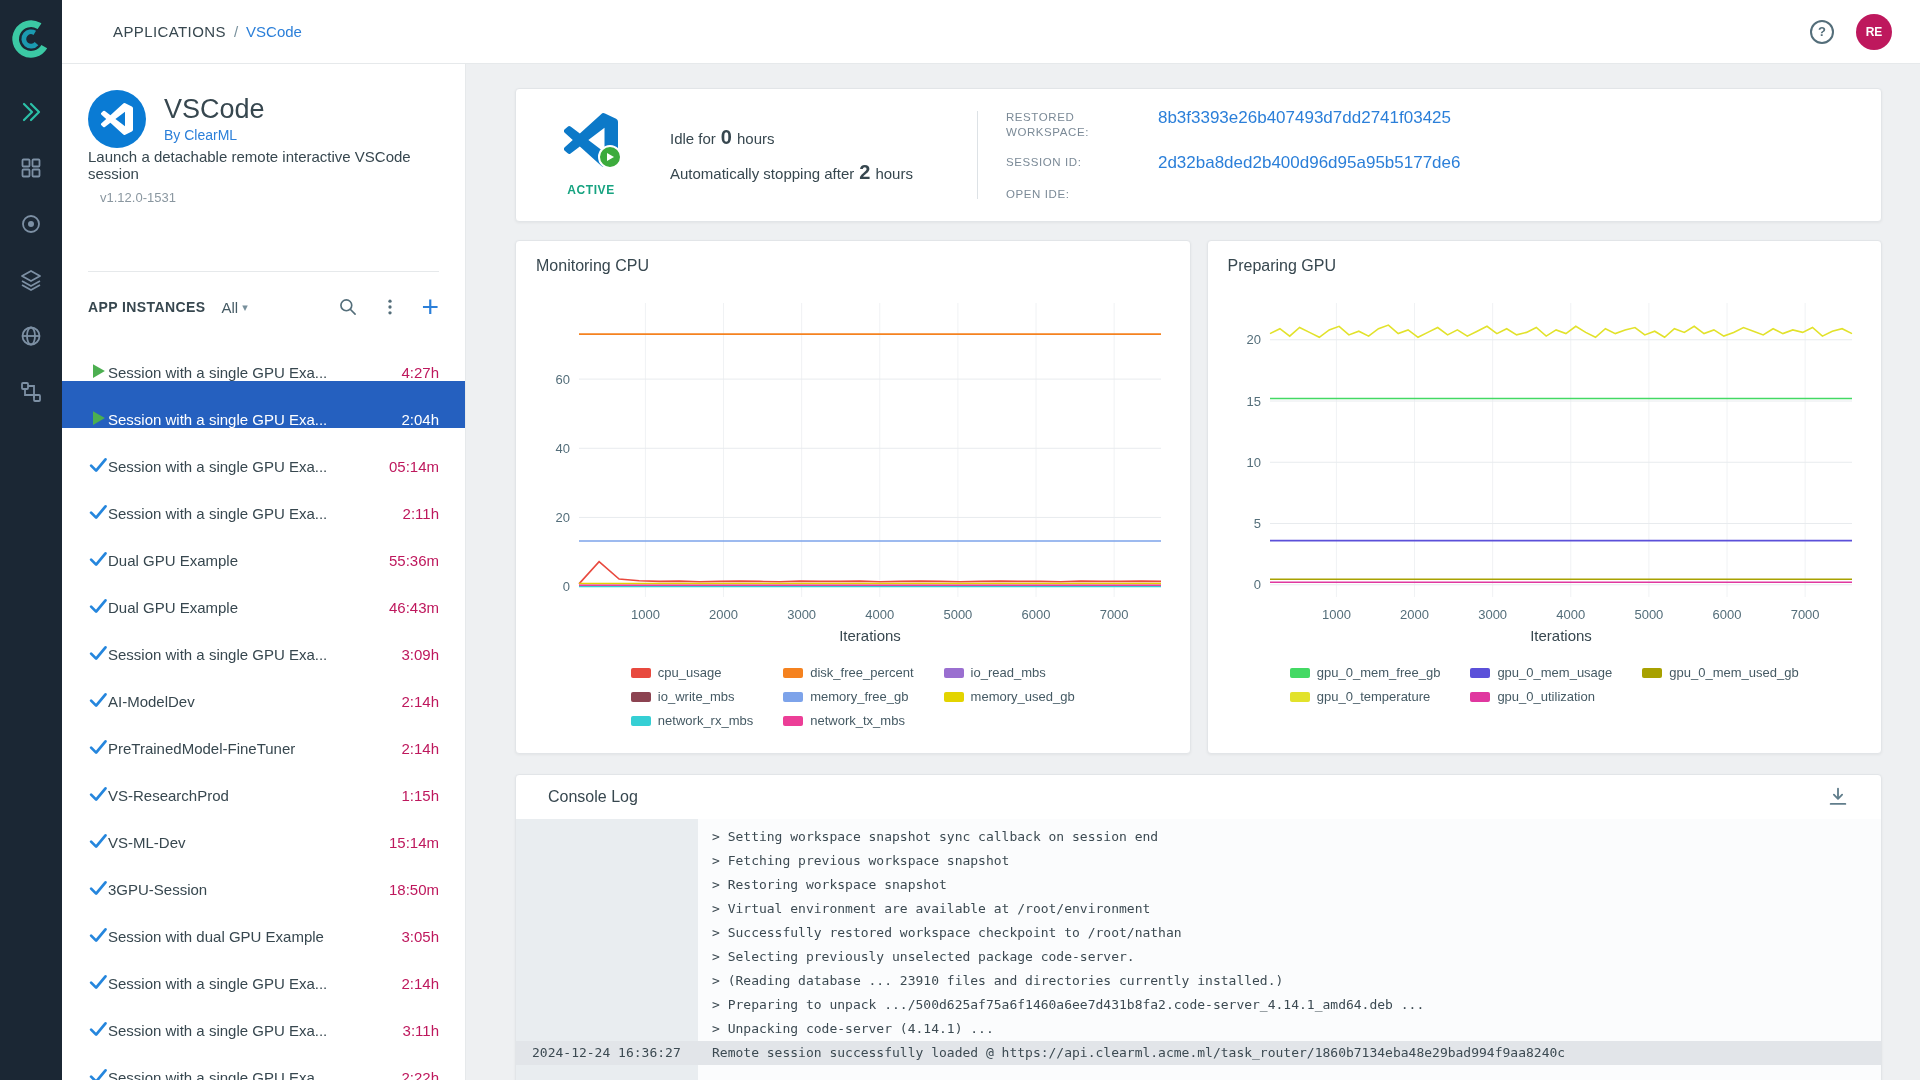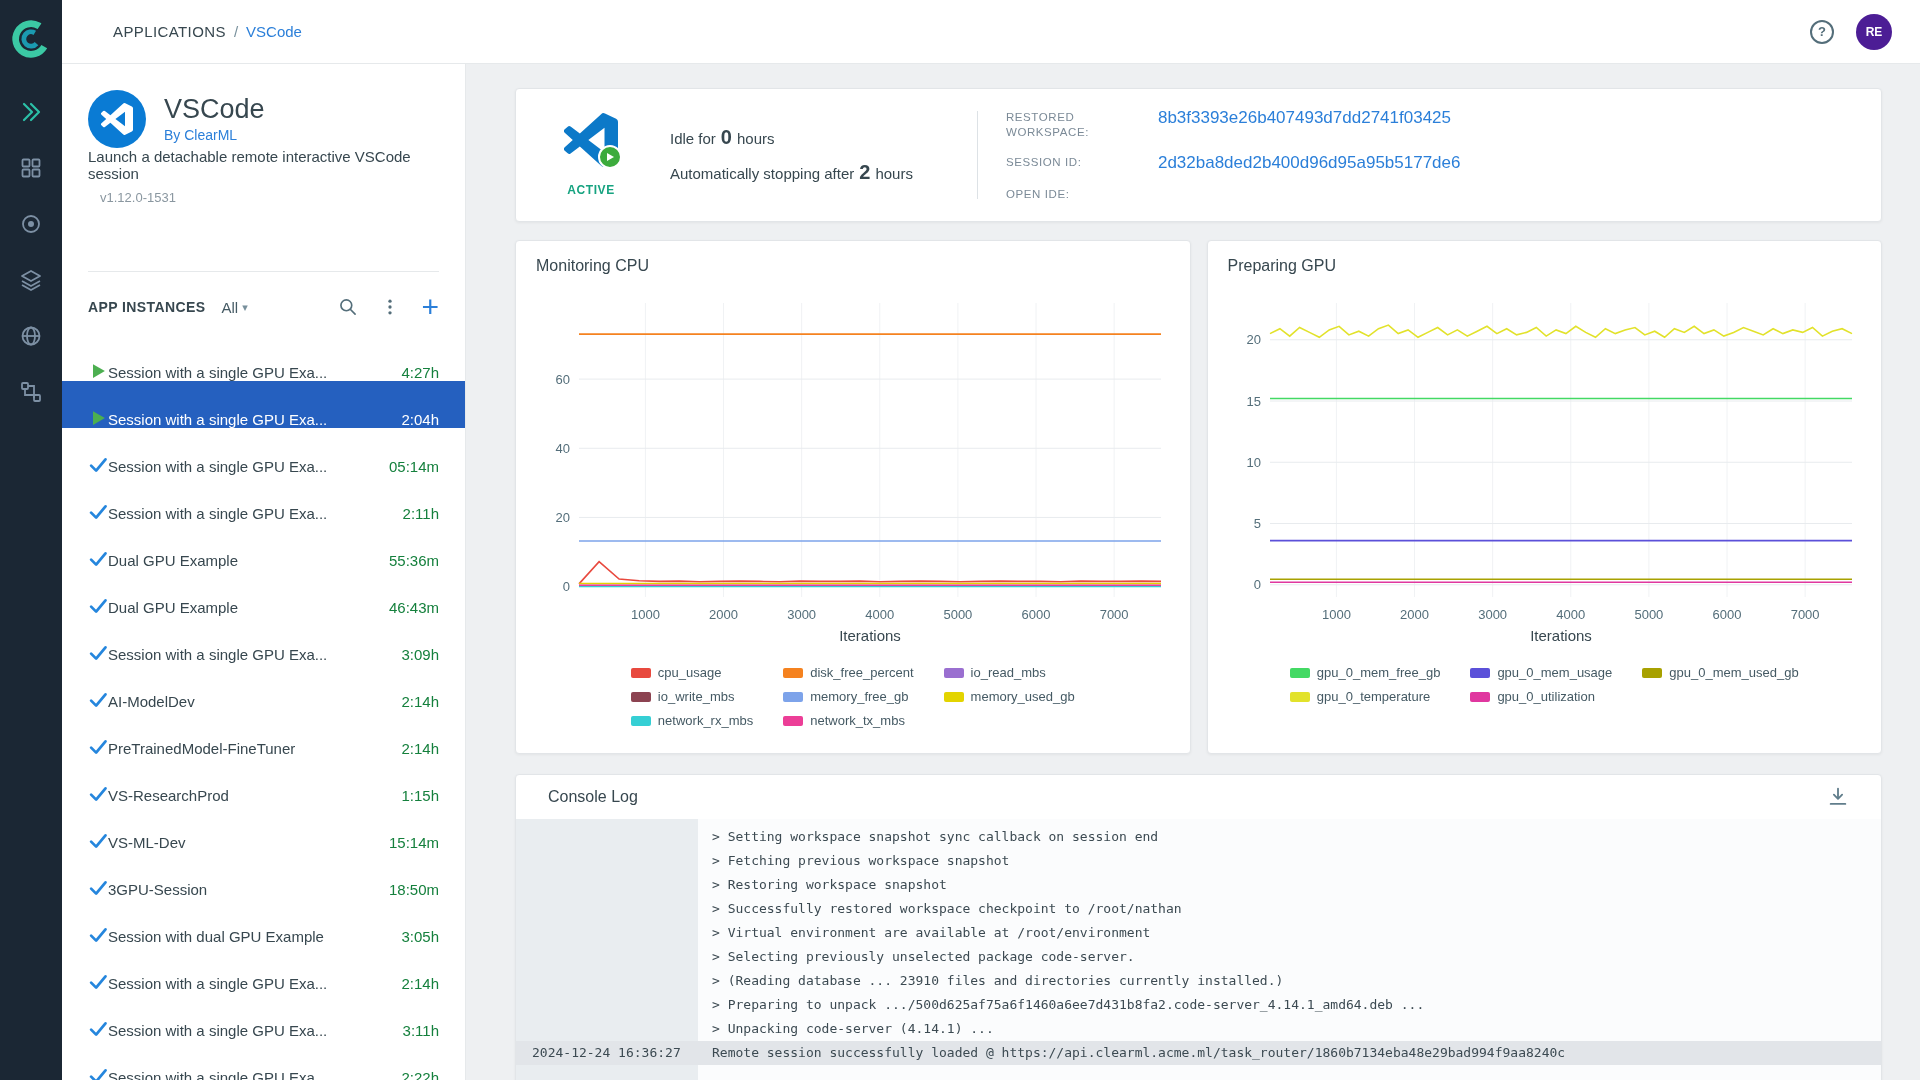--- a/index.html
+++ b/index.html
@@ -14,21 +14,21 @@
   .nav-item svg { width:24px; height:24px; }
 
   
   .right-col { flex:1; display:flex; flex-direction:column; min-width:0; }
   .topbar { height:64px; background:#fff; border-bottom:1px solid #e6e9eb; display:flex; align-items:center; padding:0 28px; flex-shrink:0; }
   .crumb-sec { font-size:15px; color:#37474f; letter-spacing:.4px; cursor:pointer;margin-left:23px; }
   .crumb-sep { font-size:15px; color:#78909c; margin:0 8px; }
   .crumb-cur { font-size:15px; color:#2b7fd9; cursor:pointer; }
   .topbar-right { margin-left:auto; display:flex; align-items:center; gap:22px; }
   .help-btn { width:24px; height:24px; border:2px solid #546e7a; border-radius:50%; color:#546e7a; font-size:13px; font-weight:700; display:flex; align-items:center; justify-content:center; cursor:pointer; }
-  .avatar { width:36px; height:36px; border-radius:50%; background:#4c1d95; color:#fff; font-size:12px; font-weight:700; display:flex; align-items:center; justify-content:center; cursor:pointer; }
+  .avatar { width:36px; height:36px; border-radius:50%; background:#be185d; color:#fff; font-size:12px; font-weight:700; display:flex; align-items:center; justify-content:center; cursor:pointer; }
 
   .content-row { flex:1; display:flex; min-height:0; }
 
   
   .app-panel { width:404px; background:#fff; border-right:1px solid #e6e9eb; padding-top:26px; display:flex; flex-direction:column; flex-shrink:0; }
   .app-head { display:flex; align-items:center; gap:18px; padding:0 26px; }
   .vs-badge { width:58px; height:58px; border-radius:50%; background:#0a7bd4; display:flex; align-items:center; justify-content:center; flex-shrink:0; }
   .vs-badge svg { width:32px; height:32px; }
   .app-title { font-size:27px; font-weight:500; color:#37474f; line-height:1.1; }
   .app-by { font-size:14px; color:#2b7fd9; margin-top:3px; cursor:pointer; }
@@ -44,21 +44,21 @@
   .icon-btn { width:22px; height:22px; display:flex; align-items:center; justify-content:center; color:#546e7a; cursor:pointer; }
   .plus-btn { color:#2b7fd9; font-size:30px; font-weight:400; line-height:22px; cursor:pointer; }
 
   .inst-list { margin-top:16px; flex:1; overflow:hidden; }
   .inst { height:47px; display:flex; align-items:flex-end; gap:0; padding:0 26px; font-size:15px; color:#37474f; cursor:pointer; }
   .inst.selected { background:#2560bf; color:#fff; }
   .inst.selected .inst-time { color:#fff; }
   .inst-ic { width:20px; height:20px; flex-shrink:0; }
   .inst-ic svg { width:20px; height:20px; }
   .inst-name { flex:1; white-space:nowrap; overflow:hidden; }
-  .inst-time { font-size:15px; color:#15803d; }
+  .inst-time { font-size:15px; color:#be185d; }
 
   
   .main { flex:1; min-width:0; padding:24px 38px 0 49px; overflow:hidden; }
   .card { background:#fff; border:1px solid #e2e5e8; border-radius:4px; box-shadow:0 1px 3px rgba(0,0,0,.05); }
 
   .status-card { height:134px; display:flex; align-items:center; padding:0 30px; }
   .status-logo { display:flex; flex-direction:column; align-items:center; width:90px; }
   .status-logo-mark { position:relative; width:54px; height:54px; }
   .status-logo-mark > svg { width:54px; height:54px; }
   .play-badge { position:absolute; right:-4px; bottom:-2px; width:24px; height:24px; border-radius:50%; background:#3cab3c; border:2px solid #fff; display:flex; align-items:center; justify-content:center; }
@@ -510,22 +510,22 @@
                   </g>
                 </svg>
             </span>
           </div>
           <div class="console-body">
             <div class="gutter"></div>
             <div class="log-lines">
                 <div class="log-line">&gt; Setting workspace snapshot sync callback on session end</div>
                 <div class="log-line">&gt; Fetching previous workspace snapshot</div>
                 <div class="log-line">&gt; Restoring workspace snapshot</div>
+                <div class="log-line">&gt; Virtual environment are available at /root/environment</div>
                 <div class="log-line">&gt; Successfully restored workspace checkpoint to /root/nathan</div>
-                <div class="log-line">&gt; Virtual environment are available at /root/environment</div>
                 <div class="log-line">&gt; Selecting previously unselected package code-server.</div>
                 <div class="log-line">&gt; (Reading database ... 23910 files and directories currently installed.)</div>
                 <div class="log-line">&gt; Preparing to unpack .../500d625af75a6f1460a6ee7d431b8fa2.code-server_4.14.1_amd64.deb ...</div>
                 <div class="log-line">&gt; Unpacking code-server (4.14.1) ...</div>
                 <div class="log-line highlight">
                   <span class="hl-ts">2024-12-24 16:36:27</span>
                   <span class="hl-text">Remote session successfully loaded @ https://api.clearml.acme.ml/task_router/1860b7134eba48e29bad994f9aa8240c</span>
                 </div>
               </div>
           </div>

